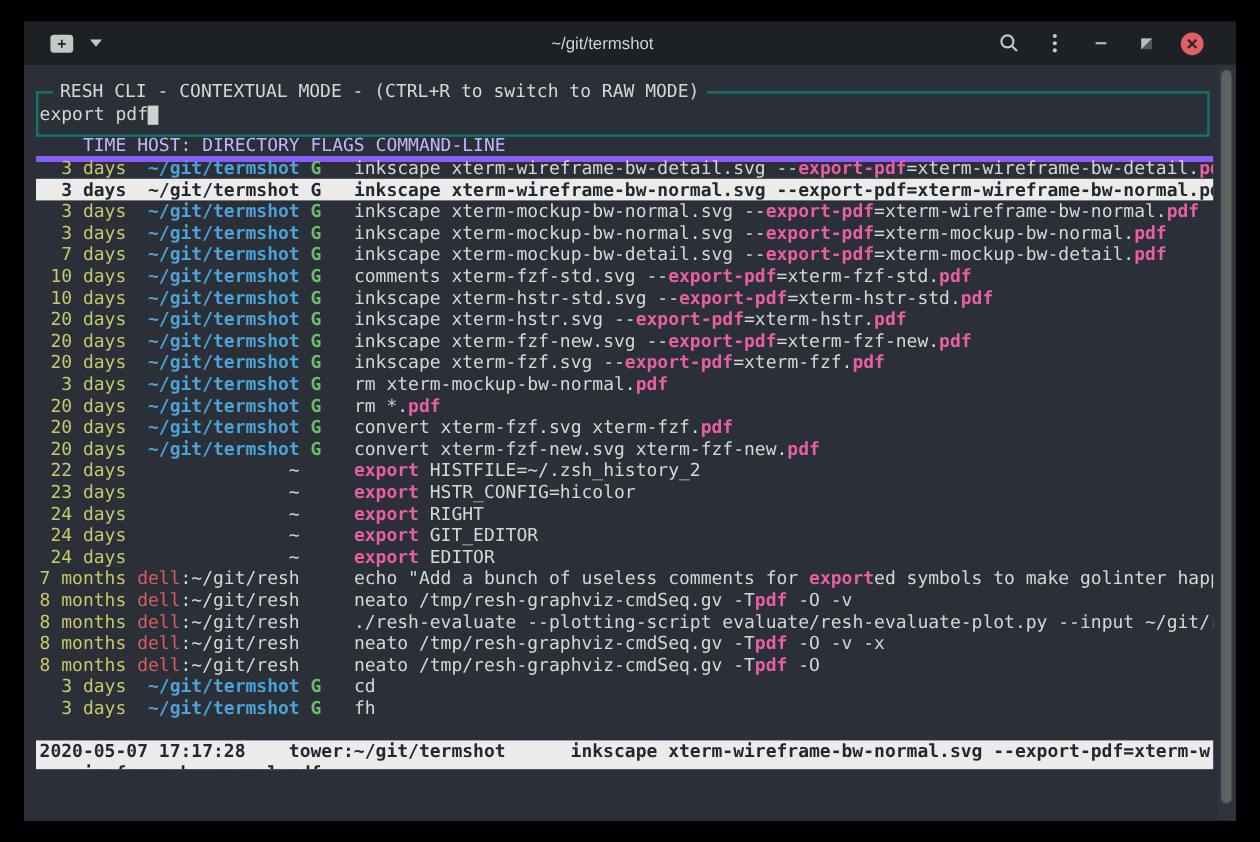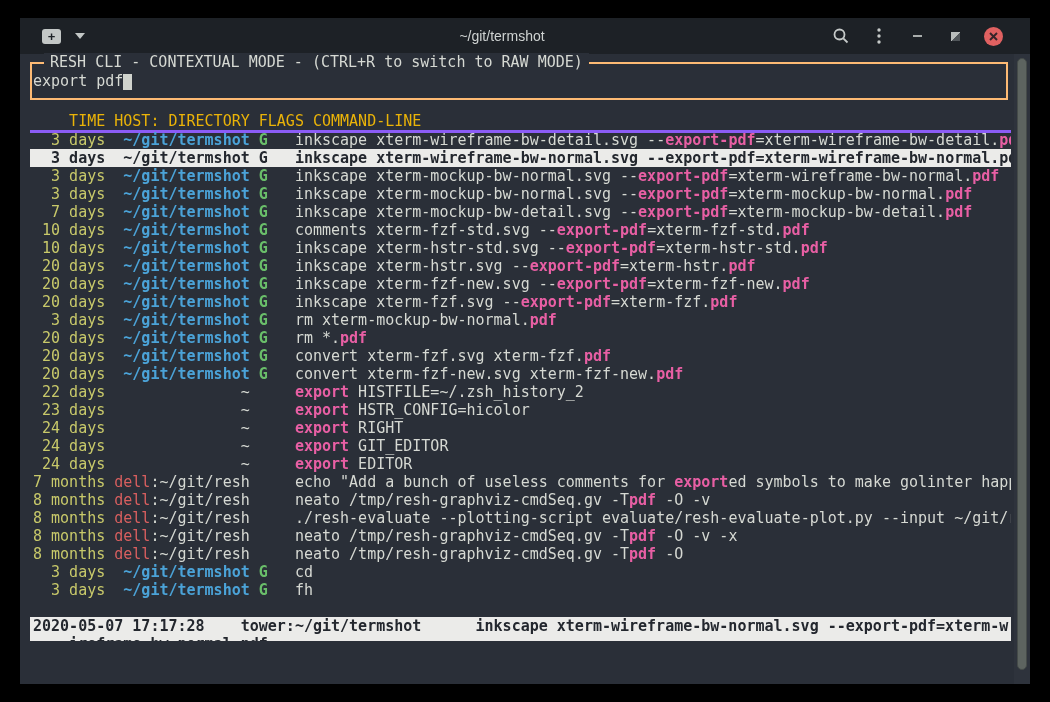--- a/index.html
+++ b/index.html
@@ -28,34 +28,34 @@
   .min-glyph{width:9px;height:2px;background:#a9adac;}
   .restore-glyph{width:9px;height:9px;background:linear-gradient(135deg,#b9bdbc 0 50%,#51565a 50% 100%);}
   .close-circle{width:19px;height:19px;border-radius:50%;background:#e06161;
     display:flex;align-items:center;justify-content:center;}
   
   .term{
     position:relative;height:630px;background:#2a2f38;
     font-size:15px;line-height:18px;color:#d6d9d3;
   }
   .searchbox{
-    position:absolute;left:10px;top:8px;width:974px;height:34px;
-    border:2px solid #fdba74;
+    position:absolute;left:10px;top:22px;width:974px;height:34px;
+    border:2px solid #0f766e;
   }
   .searchbox .legend{
     position:absolute;top:-11px;left:12px;background:#2a2f38;
     padding:0 6px;white-space:pre;color:#d6d9d3;
   }
   .query-line{padding:8px 0 0 1px;white-space:pre;}
   .cursor{display:inline-block;width:9px;height:16px;background:#d0d3cd;
     vertical-align:text-bottom;}
   .list-header{
     position:absolute;left:10px;top:58px;width:978px;height:18px;
-    padding-left:3px;white-space:pre;border-bottom:3px solid #8b5cf6;
-    box-sizing:content-box;overflow:hidden;color:#eab308;
+    padding-left:3px;white-space:pre;border-bottom:5px solid #8b5cf6;
+    box-sizing:content-box;overflow:hidden;color:#c4b5fd;
   }
   .rows{position:absolute;left:0;top:77px;width:1010px;}
   .row{
     margin-left:10px;width:981px;height:18px;white-space:pre;
     overflow:hidden;padding-left:3px;box-sizing:border-box;
   }
   .row .time{color:#c8c96a;}
   .row .dir-local{color:#4ba3d8;font-weight:bold;}
   .row .host-remote{color:#d85f5f;text-align:center;}
   .row .dir-plain{color:#d6d9d3;}

